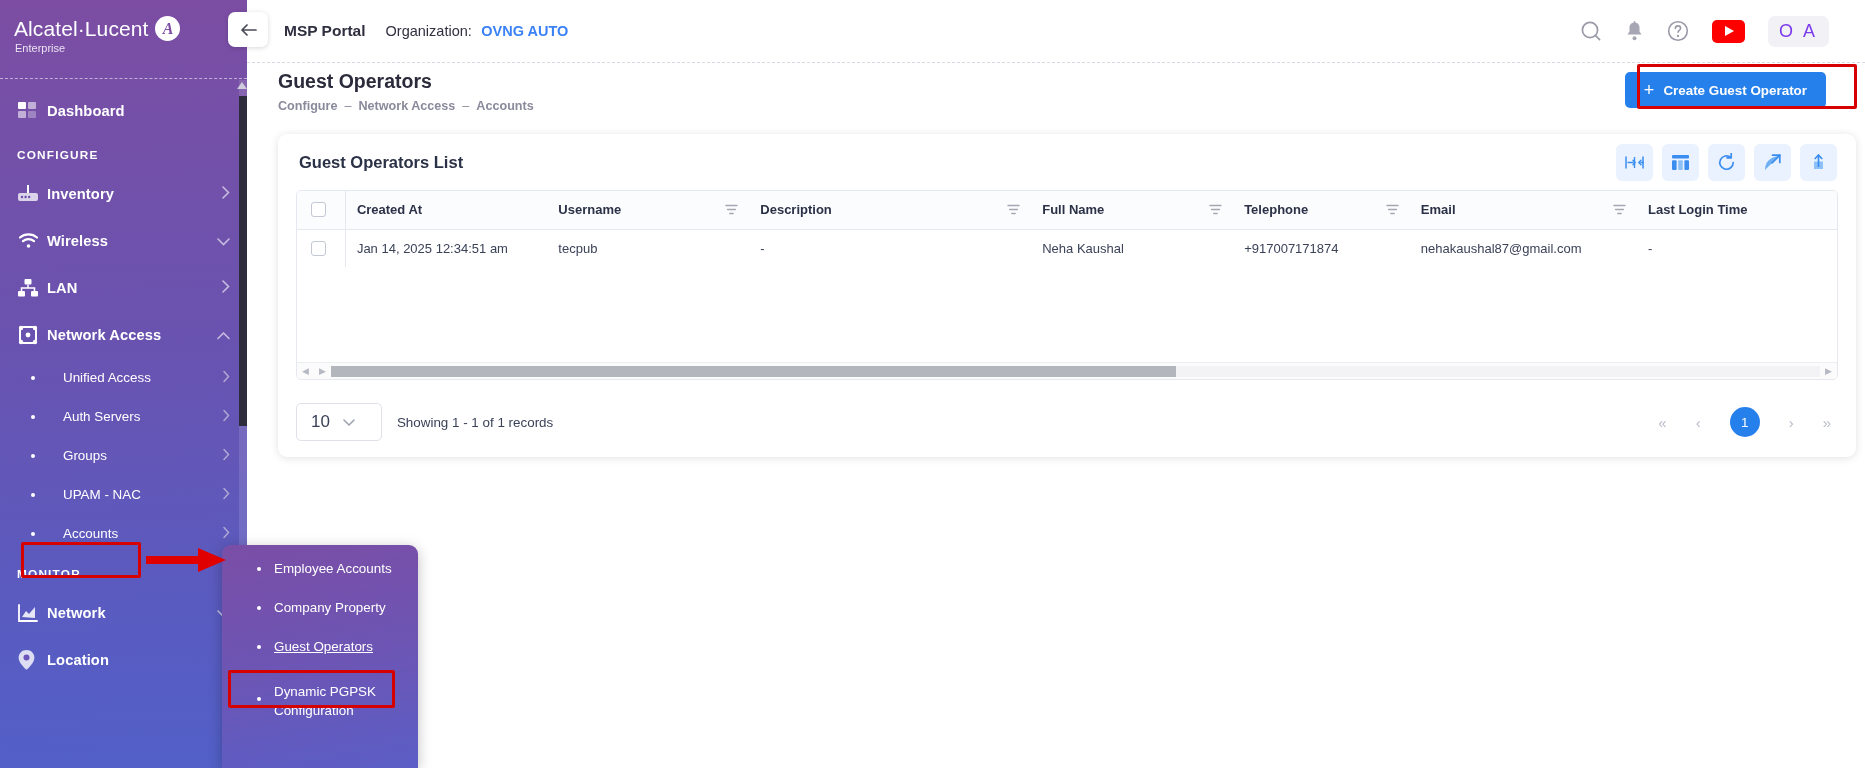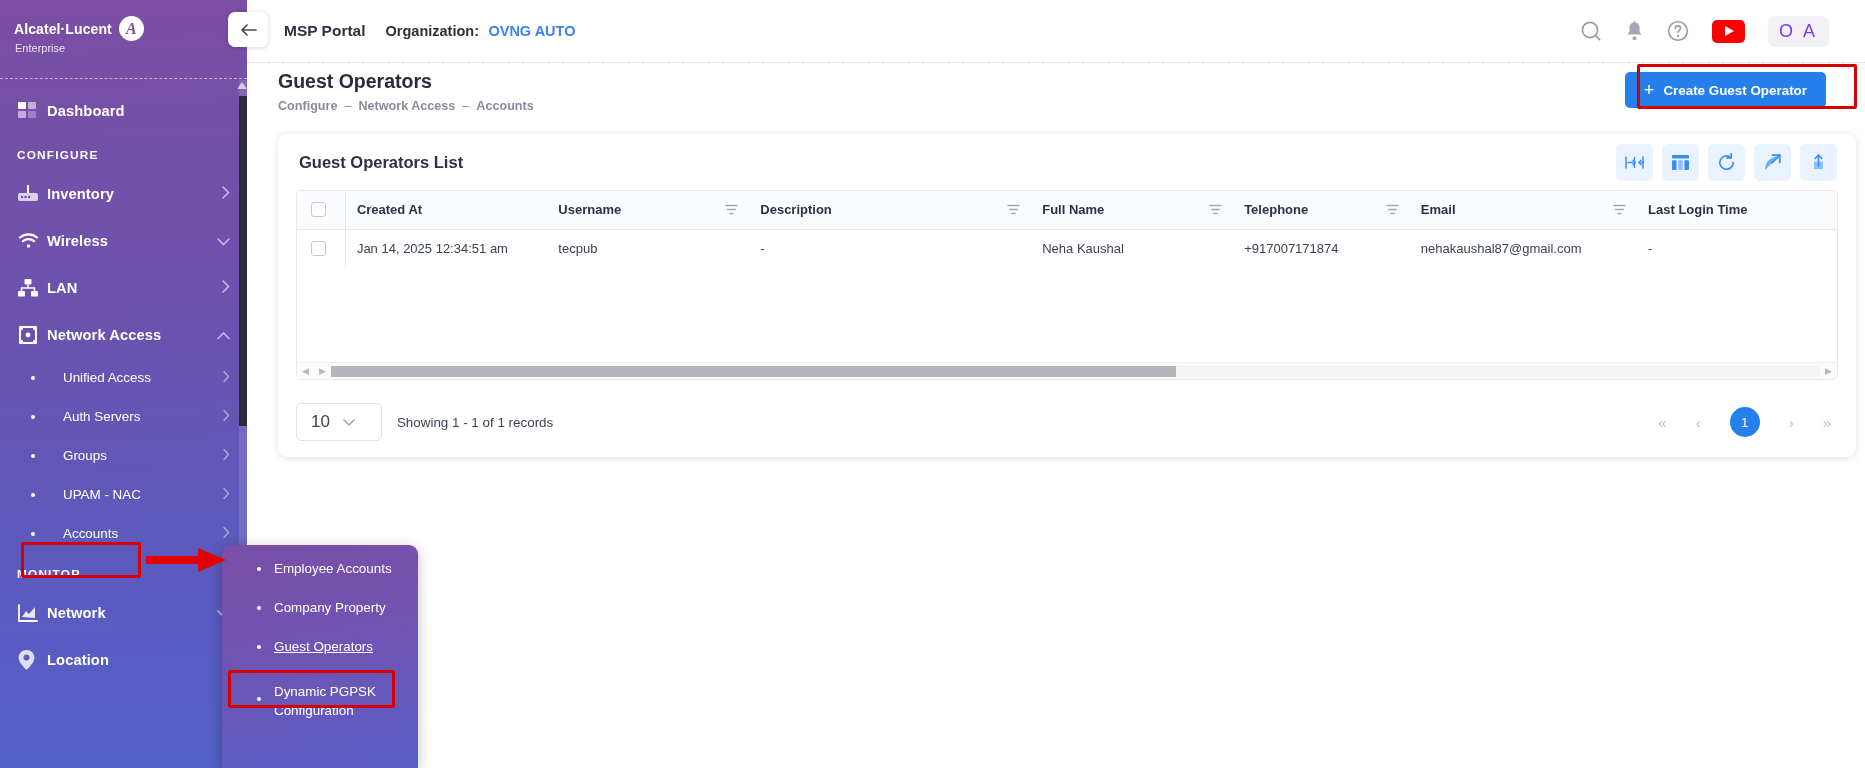--- a/index.html
+++ b/index.html
@@ -14,21 +14,21 @@
   
   .sidebar {
     position: absolute; left: 0; top: 0;
     width: 247px; height: 768px;
     background: linear-gradient(178deg, #7c4da3 0%, #7450a8 18%, #6953b0 45%, #5a5bc0 78%, #5260c8 100%);
     overflow: hidden;
   }
   .logo-wrap { padding: 16px 0 0 14px; height: 66px; }
   .logo-row { display: flex; align-items: center; gap: 7px; }
   .logo-txt {
-    color: #ffffff; font-size: 14px; font-weight: 700; letter-spacing: .1px;
+    color: #ffffff; font-size: 21px; font-weight: 400; letter-spacing: .1px;
   }
   .logo-mark {
     width: 25px; height: 25px; border-radius: 50%;
     background: #ffffff; color: #7c4da3;
     font-size: 16px; font-style: italic; font-weight: 700;
     display: flex; align-items: center; justify-content: center;
     font-family: "Liberation Serif", serif;
   }
   .logo-sub { color: #ece3f3; font-size: 11px; margin-top: 1px; padding-left: 1px; }
   .logo-divider {
@@ -114,21 +114,21 @@
   }
   .collapse-btn {
     position: absolute; left: 228px; top: 12px;
     width: 40px; height: 35px; border-radius: 7px;
     background: #ffffff; box-shadow: 0 1px 5px rgba(0,0,0,.16);
     display: flex; align-items: center; justify-content: center;
     color: #4a4a58; font-size: 17px; cursor: pointer; z-index: 20;
   }
   .tb-left { display: flex; align-items: center; gap: 20px; padding-left: 37px; }
   .tb-msp { font-size: 15.5px; font-weight: 600; color: #2f2f40; }
-  .tb-org { font-size: 14.5px; font-weight: 700; color: #2f2f40; }
+  .tb-org { font-size: 14.5px; font-weight: 400; color: #2f2f40; }
   .tb-orgval { font-size: 14.5px; font-weight: 700; color: #3b82f6; margin-left: 5px; }
   .tb-right {
     margin-left: auto; display: flex; align-items: center;
     gap: 23px; padding-right: 36px;
   }
   .tb-icon { cursor: pointer; display: flex; align-items: center; color: #9a9aa8; }
   .yt-btn {
     width: 33px; height: 23px; border-radius: 5px; background: #ff0000;
     display: flex; align-items: center; justify-content: center; cursor: pointer;
   }

